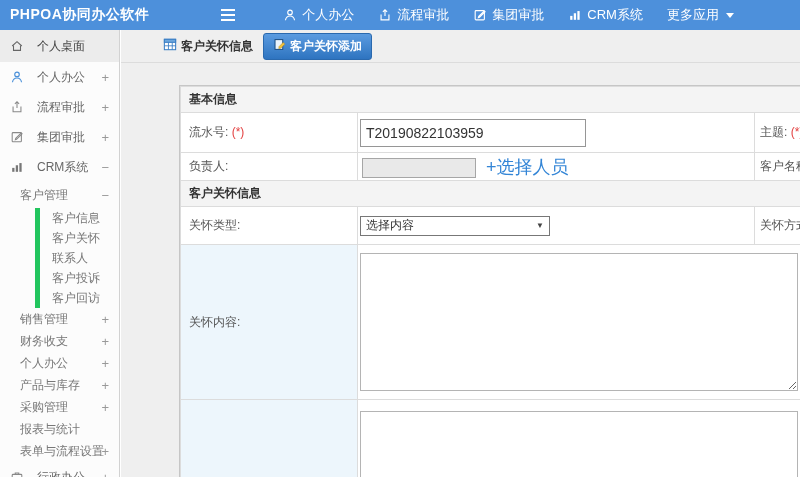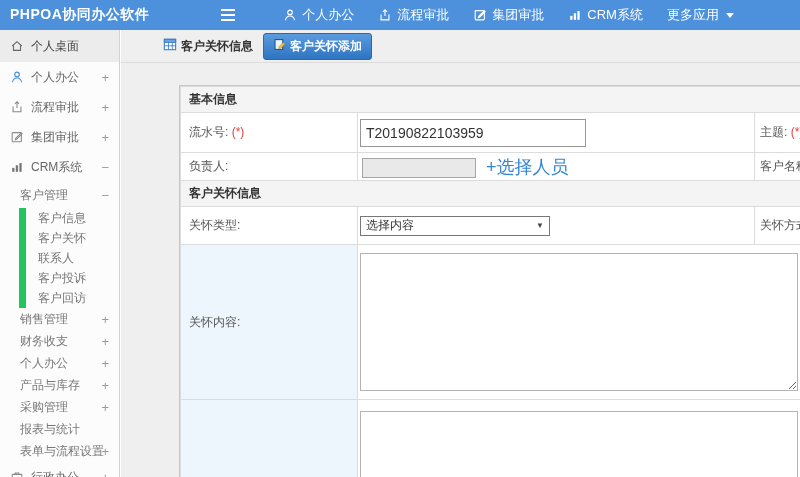--- a/index.html
+++ b/index.html
@@ -22,27 +22,27 @@
   .nav-item svg { display:block; }
   .caret-dn {
     width:0; height:0; border-left:4px solid transparent; border-right:4px solid transparent;
     border-top:5px solid #fff; margin-left:2px;
   }
   
   .sidebar {
     position:absolute; top:30px; left:0; width:120px; bottom:0;
     background:#fcfcfc; border-right:1px solid #d2d2d2; color:#666; overflow:hidden;
   }
-  .side-row { display:flex; align-items:center; gap:7px; padding:0 10px; position:relative; cursor:pointer; white-space:nowrap; }
+  .side-row { display:flex; align-items:center; gap:13px; padding:0 10px; position:relative; cursor:pointer; white-space:nowrap; }
   .side-desktop { height:32px; background:#ececec; color:#444; }
   .side-top { height:30px; }
   .expand { position:absolute; right:10px; color:#999; font-size:13px; }
   .sub1 { height:22px; padding-left:20px; color:#777; }
   .sub1.first { height:26px; }
-  .sub2-list { margin-left:19px; border-left:7px solid #22c55e; }
+  .sub2-list { margin-left:35px; border-left:5px solid #22c55e; }
   .sub2 { height:20px; display:flex; align-items:center; padding-left:12px; color:#777; cursor:pointer; white-space:nowrap; }
   .side-row svg { flex:0 0 auto; display:block; }
   
   .main { position:absolute; top:30px; left:121px; width:679px; bottom:0; background:#efefef; }
   .tabbar { height:33px; display:flex; align-items:center; padding-left:40px; gap:8px; border-bottom:1px solid #dcdcdc; }
   .tab { display:flex; align-items:center; gap:4px; font-size:12px; font-weight:bold; color:#333; cursor:pointer; padding:3px 2px; white-space:nowrap; }
   .tab.active {
     background:linear-gradient(#5b9be0,#2e74c0); border:1px solid #2a69ae; border-radius:3px;
     color:#fff; padding:4px 9px;
   }

